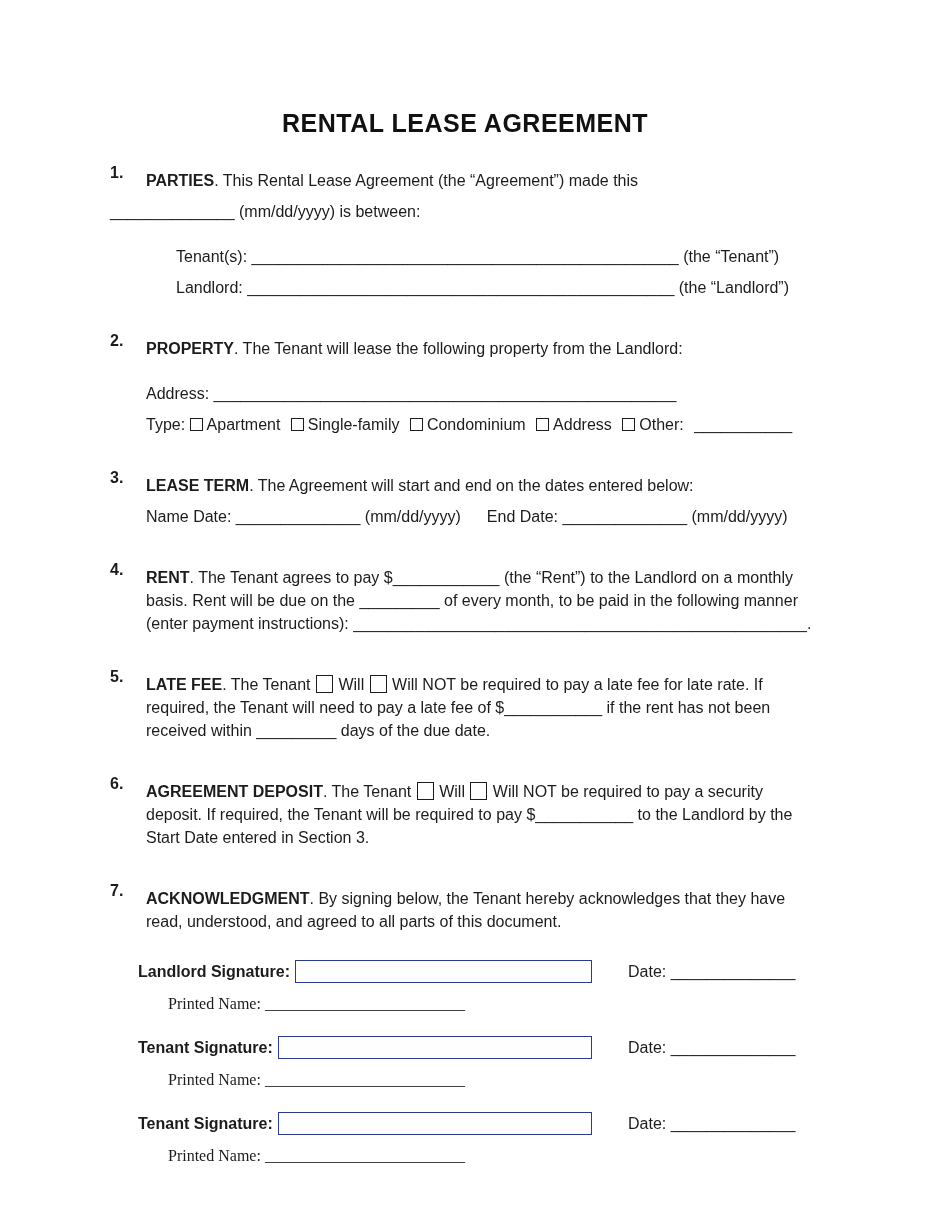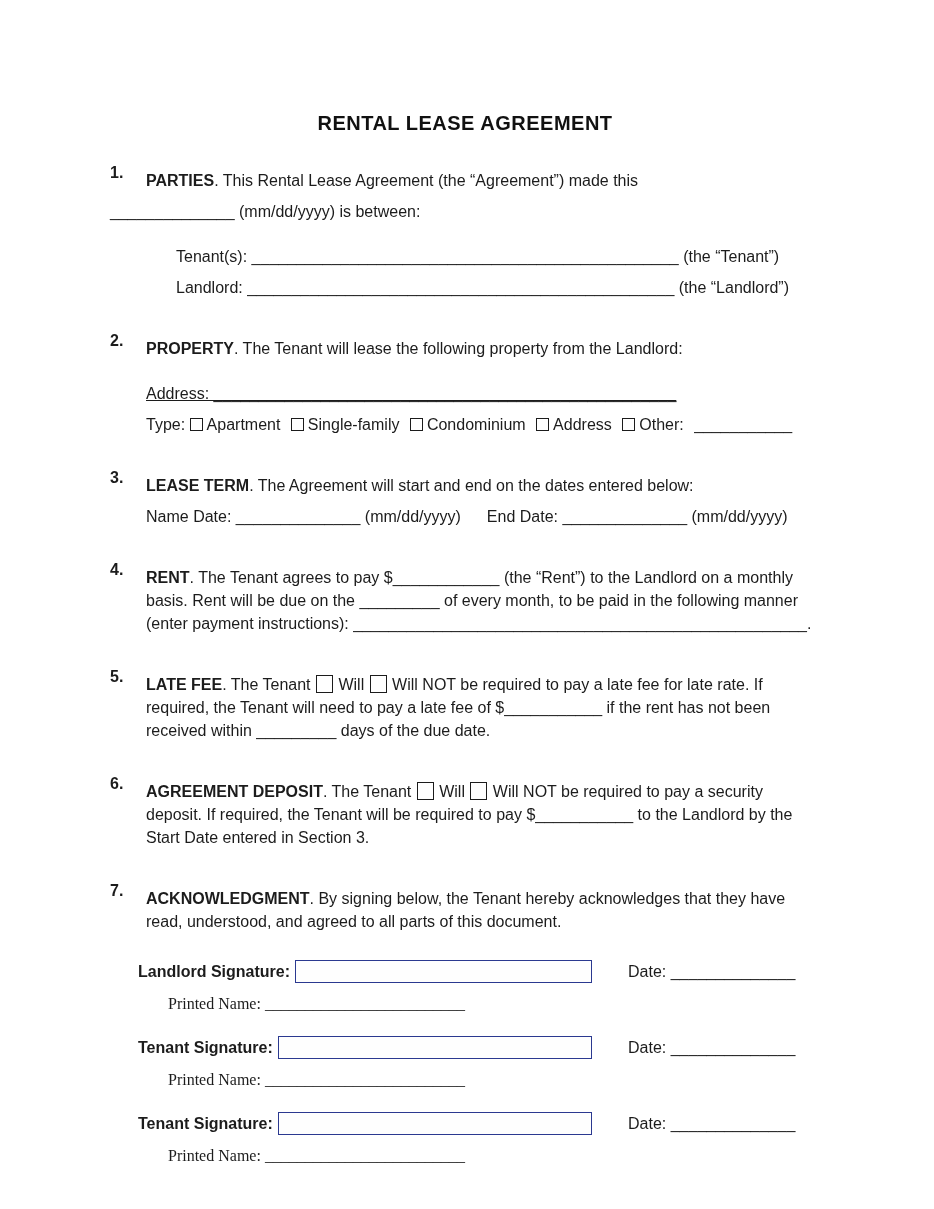--- a/index.html
+++ b/index.html
@@ -8,38 +8,38 @@
     min-height: 1209px;
     background: #ffffff;
     color: #1c1c1c;
     font-family: "Liberation Sans", "DejaVu Sans", sans-serif;
     font-size: 16px;
     line-height: 23px;
   }
   .page { padding: 108px 114px 54px 110px; }
 
   .title {
-    font-size: 20px;
+    font-size: 25px;
     line-height: 31px;
     font-weight: bold;
     letter-spacing: 0.5px;
     text-align: center;
     margin: 0 0 14px 0;
     color: #111111;
   }
 
   .section { display: flex; margin-top: 22px; }
   .num { flex: 0 0 28px; font-weight: bold; }
   .content { flex: 1 1 auto; min-width: 0; }
 
   .para { margin: 8px; }
   .b { font-weight: bold; }
   .outdent { margin-left: -28px; }
   .indent-block { margin-top: 22px; margin-left: 30px; }
-  .gap-top { margin-top: 22px; text-decoration: underline; }
+  .gap-top { margin-top: 22px; }
 
   .dates-line .end-part { margin-left: 26px; }
 
   
   .cb-small {
     display: inline-block;
     width: 11px; height: 11px;
     border: 1.5px solid #1c1c1c;
     vertical-align: -1px;
     margin-right: 4px;

